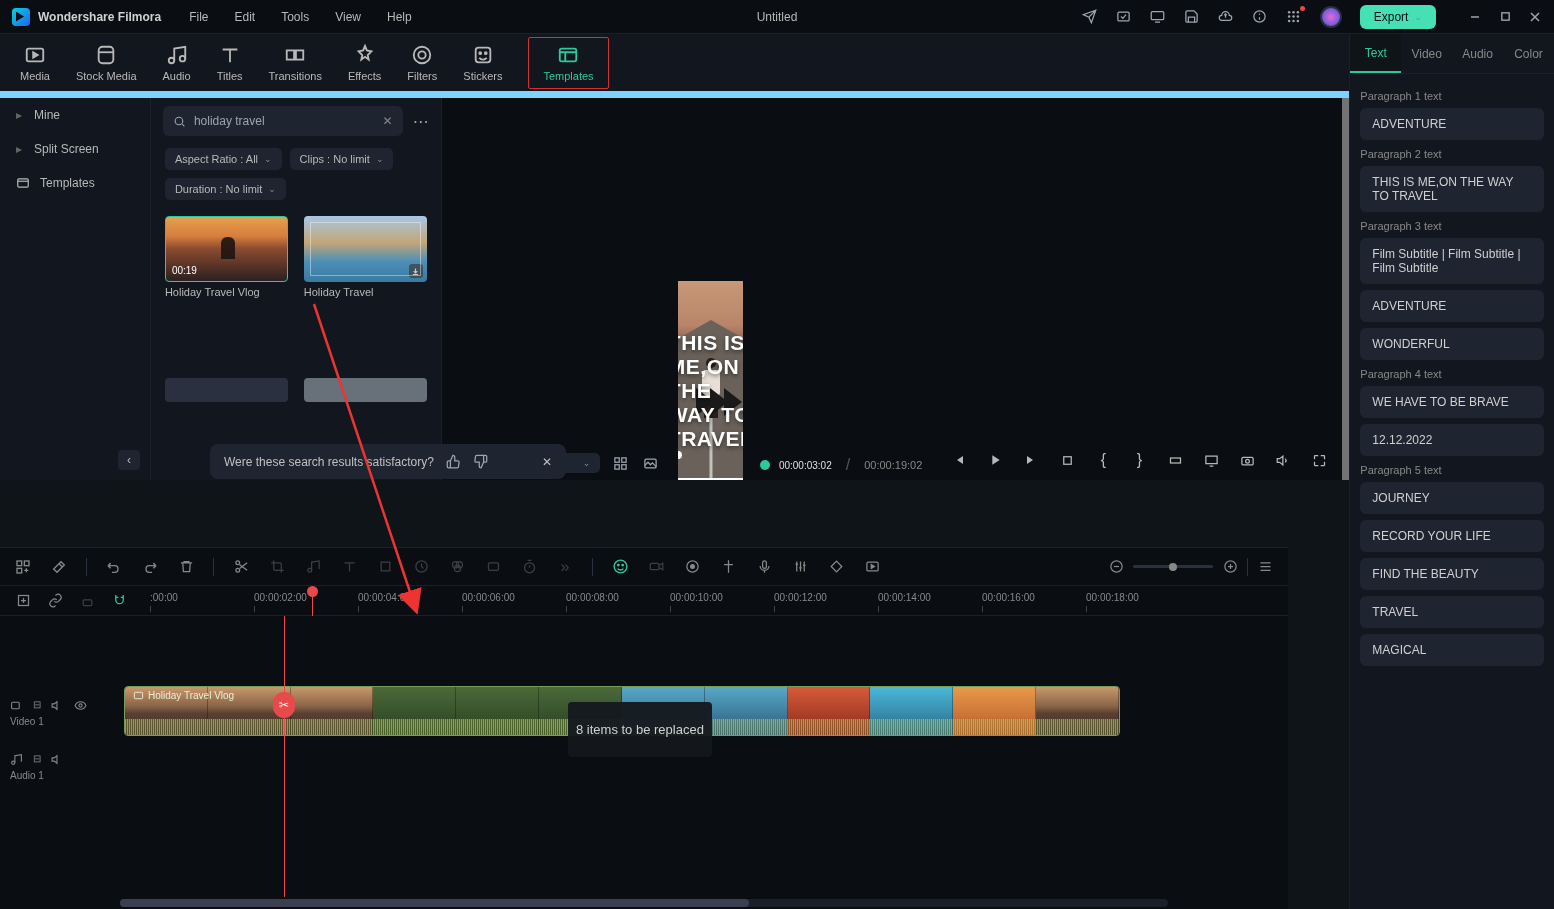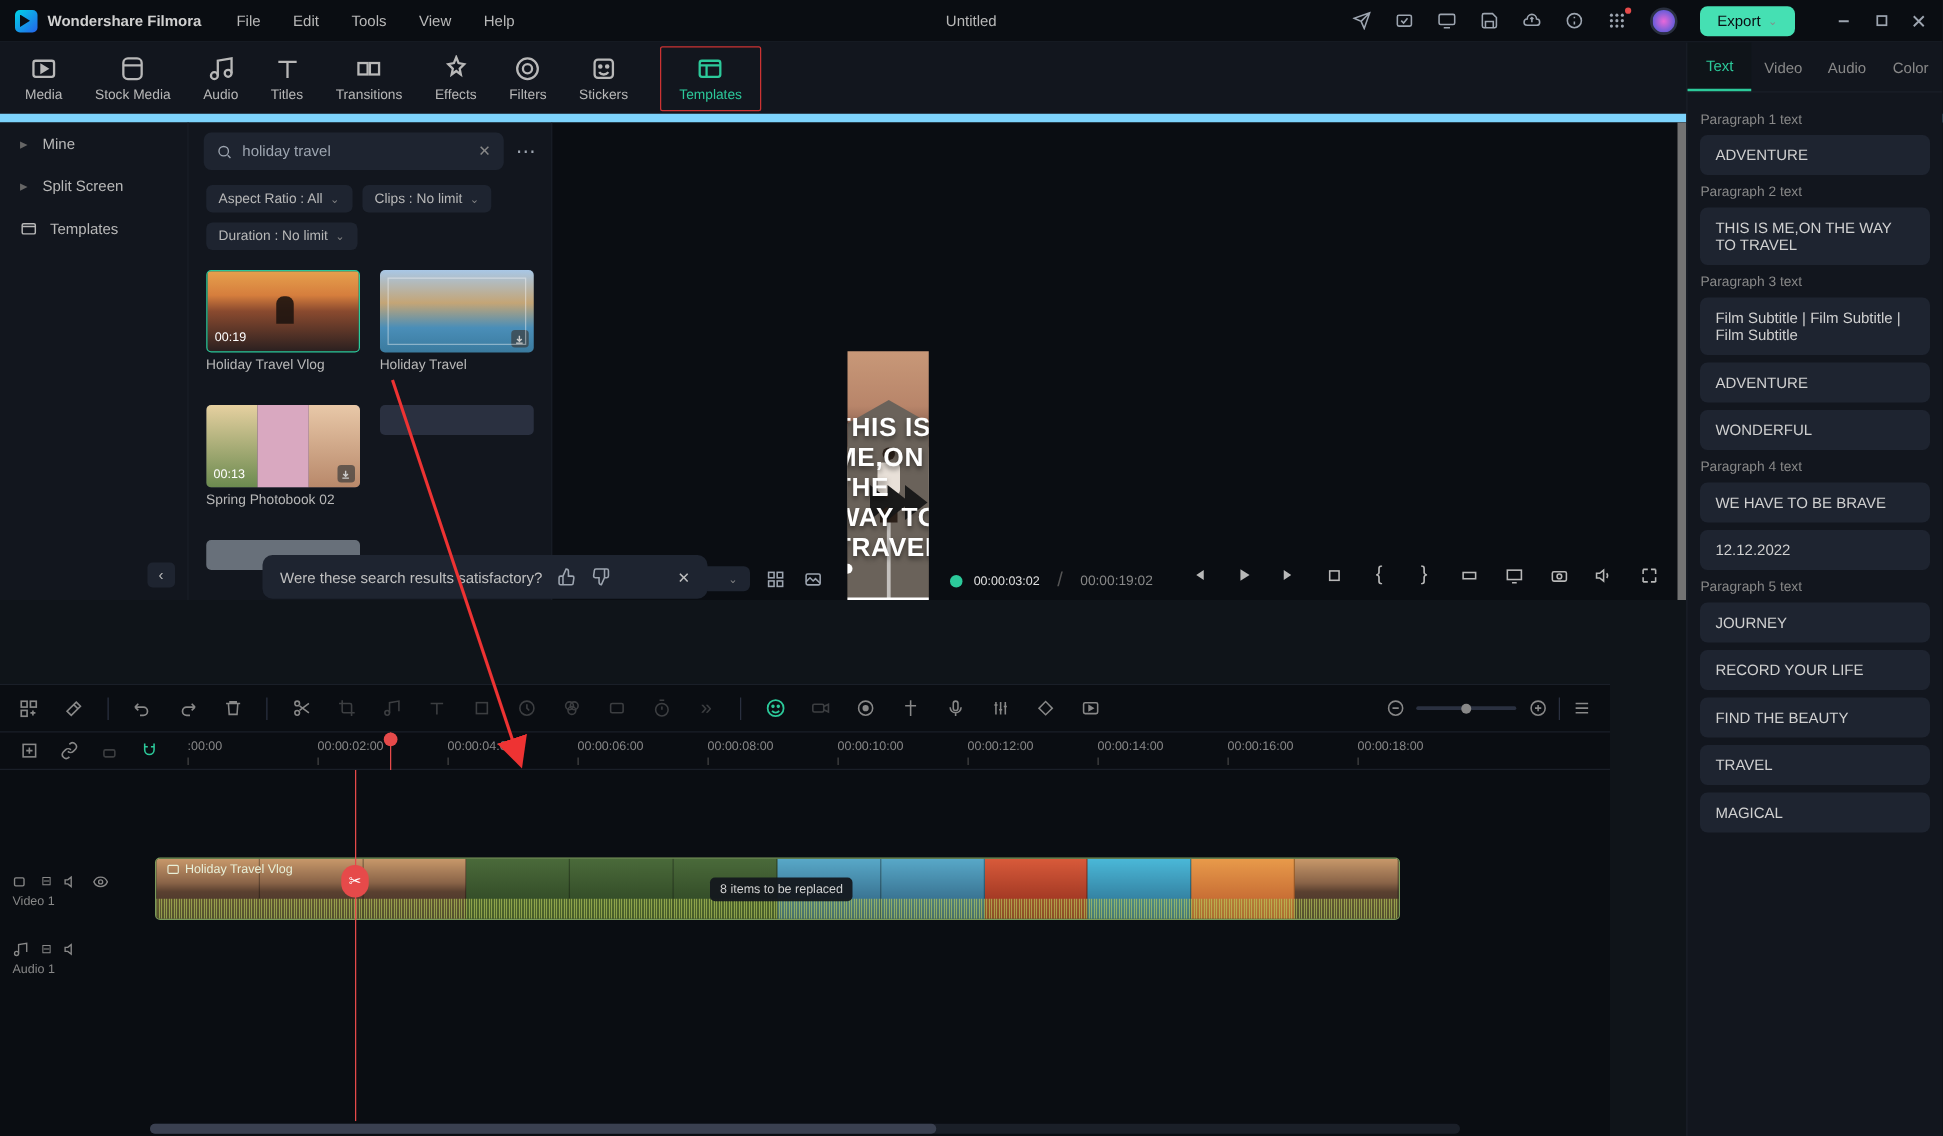--- a/index.html
+++ b/index.html
@@ -128,21 +128,21 @@
 .tl-track-body { flex: 1; height: 100%; position: relative; }
 .tl-clip { position: absolute; left: 6px; top: 0; height: 50px; width: 996px; background: #2a3828; border: 1px solid #7a9a5a; border-radius: 4px; overflow: hidden; display: flex; }
 .tl-clip-label { position: absolute; top: 3px; left: 8px; font-size: 10px; color: #e8f0d8; z-index: 2; display:flex; align-items:center; gap:4px; }
 .tl-clip-seg { flex: 1; background: linear-gradient(180deg, #c8986a 0%, #8a6448 40%, #5a4030 55%, #3a2f26 100%); border-right: 1px solid rgba(0,0,0,.3); position: relative; }
 .tl-clip-seg.s2 { background: linear-gradient(180deg, #4a6a3a 0%, #2a4020 100%); }
 .tl-clip-seg.s3 { background: linear-gradient(180deg, #58a8c8 0%, #2a5a78 100%); }
 .tl-clip-seg.s4 { background: linear-gradient(180deg, #d85a3a 0%, #8a2a1a 100%); }
 .tl-clip-seg.s5 { background: linear-gradient(180deg, #4ab8d8 0%, #2a6888 100%); }
 .tl-clip-seg.s6 { background: linear-gradient(180deg, #e89a4a 0%, #b8582a 100%); }
 .tl-wave { position: absolute; left: 0; right: 0; bottom: 0; height: 16px; background: repeating-linear-gradient(90deg, rgba(180,200,90,.7) 0 1px, rgba(140,160,60,.3) 1px 2px); }
-.tl-tooltip { position: absolute; background: rgba(20,24,30,.95); color: #d0d0d0; font-size: 10px; padding: 4px 8px; border-radius: 4px; z-index: 4; }
+.tl-tooltip { position: absolute; background: rgba(20,24,30,.95); color: #d0d0d0; font-size: 13px; padding: 20px 8px; border-radius: 4px; z-index: 4; }
 .tl-hscroll { height: 12px; padding: 2px 120px 2px 120px; }
 .tl-hscroll-track { height: 8px; background: #1a1f28; border-radius: 4px; position: relative; }
 .tl-hscroll-thumb { position: absolute; left: 0; width: 60%; top: 0; bottom: 0; background: #3a4050; border-radius: 4px; }
 
 
 .arrow-svg { position: absolute; left: 306px; top: 296px; z-index: 10; pointer-events: none; }
 
 svg { display: block; }
 </style>
 </head>
@@ -368,36 +368,20 @@
       </div>
       <div class="template-card">
         <div class="template-thumb thumb-sea">
             <span class="thumb-dl">
               <svg width="9" height="9" viewBox="0 0 24 24" fill="none" stroke="#ccc" stroke-width="3">
                 <path d="M12 4v12m-5-5l5 5 5-5M5 20h14"></path>
               </svg>
             </span>
           </div>
         <div class="template-label">Holiday Travel</div>
-      </div>
-      <div class="template-card">
-        <div class="template-thumb">
-            <div class="thumb-spring">
-              <div></div>
-              <div></div>
-              <div></div>
-            </div>
-            <span class="thumb-duration">00:13</span>
-            <span class="thumb-dl">
-              <svg width="9" height="9" viewBox="0 0 24 24" fill="none" stroke="#ccc" stroke-width="3">
-                <path d="M12 4v12m-5-5l5 5 5-5M5 20h14"></path>
-              </svg>
-            </span>
-          </div>
-        <div class="template-label">Spring Photobook 02</div>
       </div>
       <div class="template-card">
           <div class="template-thumb thumb-partial" style="background:#2a3040"></div>
         </div>
       <div class="template-card">
           <div class="template-thumb thumb-partial" style="background:#68707a"></div>
         </div>
     </div>
   </div>
 

